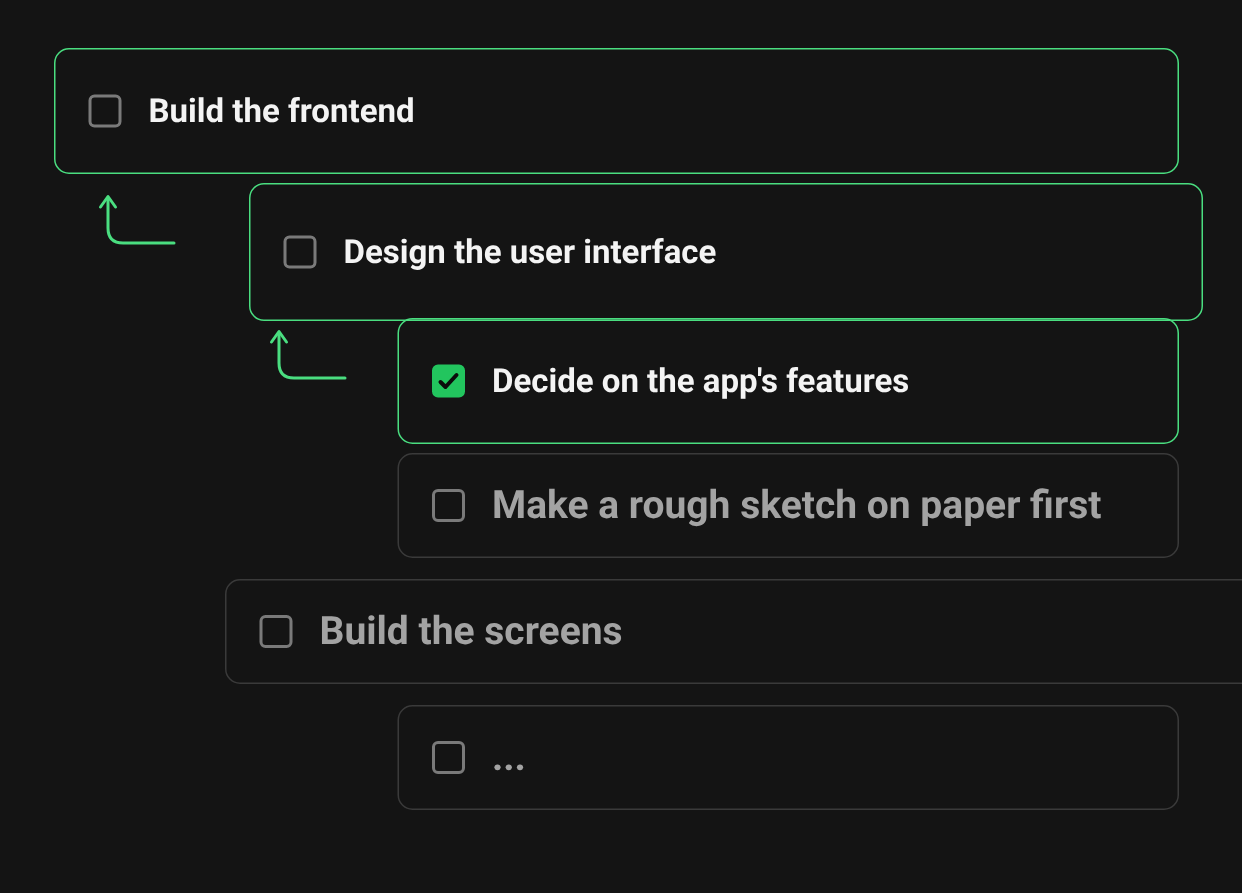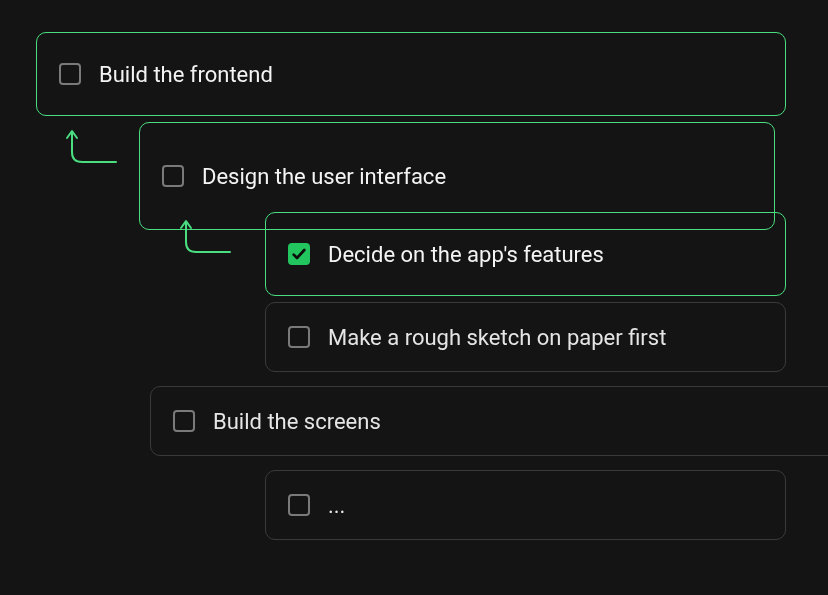--- a/index.html
+++ b/index.html
@@ -25,25 +25,25 @@
       align-items: center;
       justify-content: center;
       flex-shrink: 0;
     }
     .checkbox.checked {
       background: #22c55e;
       border-color: #22c55e;
     }
     .checkbox svg { width: 16px; height: 16px; }
     .label {
-      font-weight: 400;
+      font-weight: 700;
       white-space: nowrap;
     }
     .label.primary { color: #f4f4f4; font-size: 22px; }
-    .label.secondary { color: #e5e5e5; font-size: 22px; }
+    .label.secondary { color: #a3a3a3; font-size: 26px; }
     .arrow {
       position: absolute;
       color: #4ade80;
     }
   </style>
 </head>
 <body>
 
 <div class="canvas">
 
@@ -52,21 +52,21 @@
     <span class="label primary">Build the frontend</span>
   </div>
 
   <span class="arrow" style="left:62px; top:126px;">
     <svg width="60" height="46" viewBox="0 0 60 46" fill="none" stroke="currentColor" stroke-width="2" stroke-linecap="round" stroke-linejoin="round">
       <path d="M10 6 L10 26 Q10 36 20 36 L54 36"></path>
       <path d="M5 12 L10 5 L15 12"></path>
     </svg>
   </span>
 
-  <div class="task hl" style="left:139px; top:122px; width:636px; height:108px;">
+  <div class="task hl" style="left:166px; top:122px; width:636px; height:92px;">
     <span class="checkbox"></span>
     <span class="label primary">Design the user interface</span>
   </div>
 
   <span class="arrow" style="left:176px; top:216px;">
     <svg width="60" height="46" viewBox="0 0 60 46" fill="none" stroke="currentColor" stroke-width="2" stroke-linecap="round" stroke-linejoin="round">
       <path d="M10 6 L10 26 Q10 36 20 36 L54 36"></path>
       <path d="M5 12 L10 5 L15 12"></path>
     </svg>
   </span>

